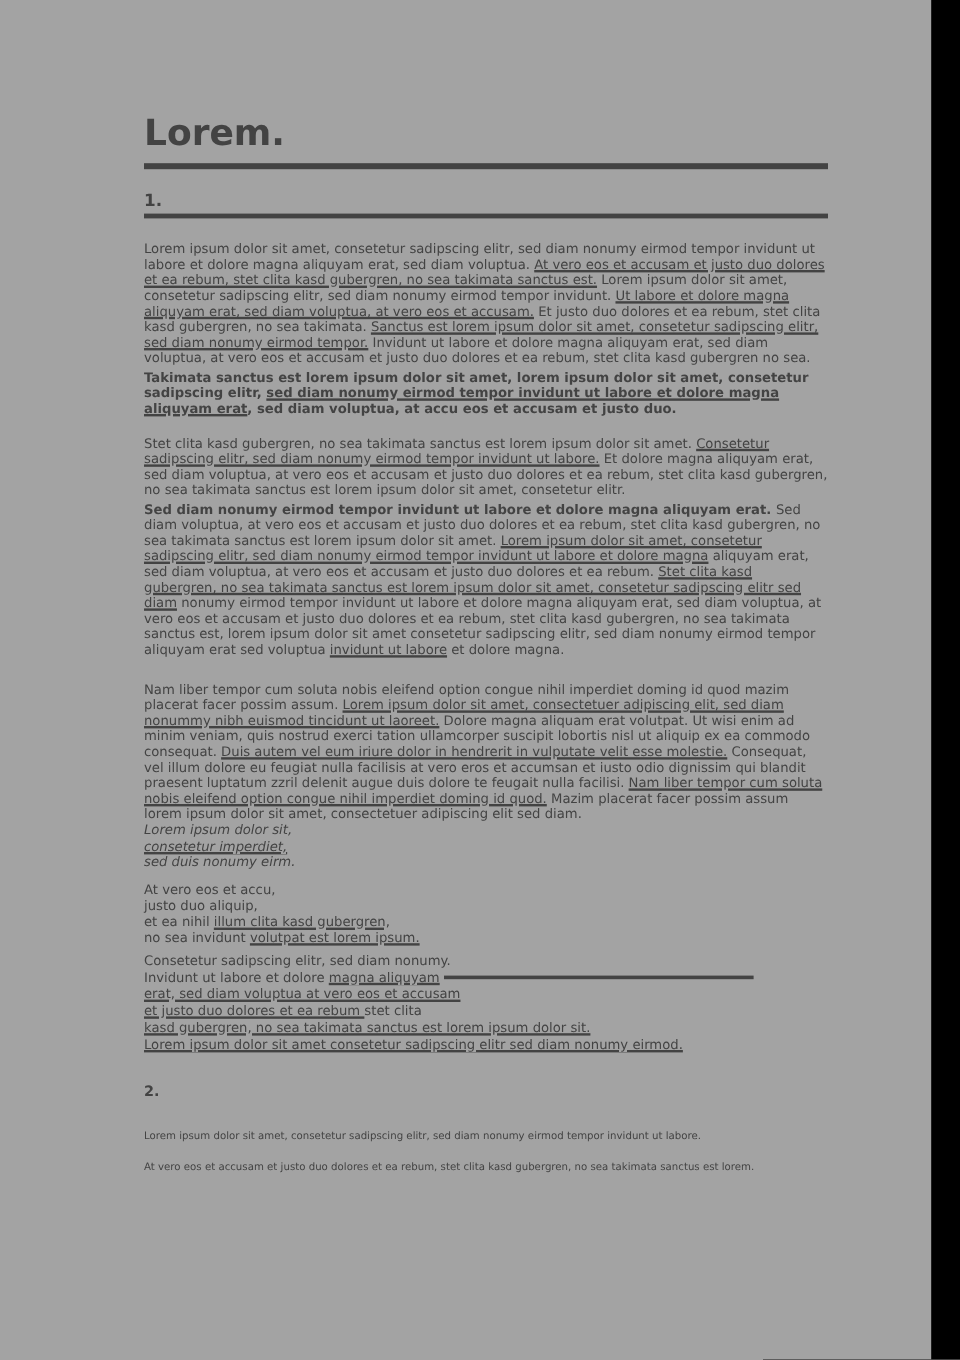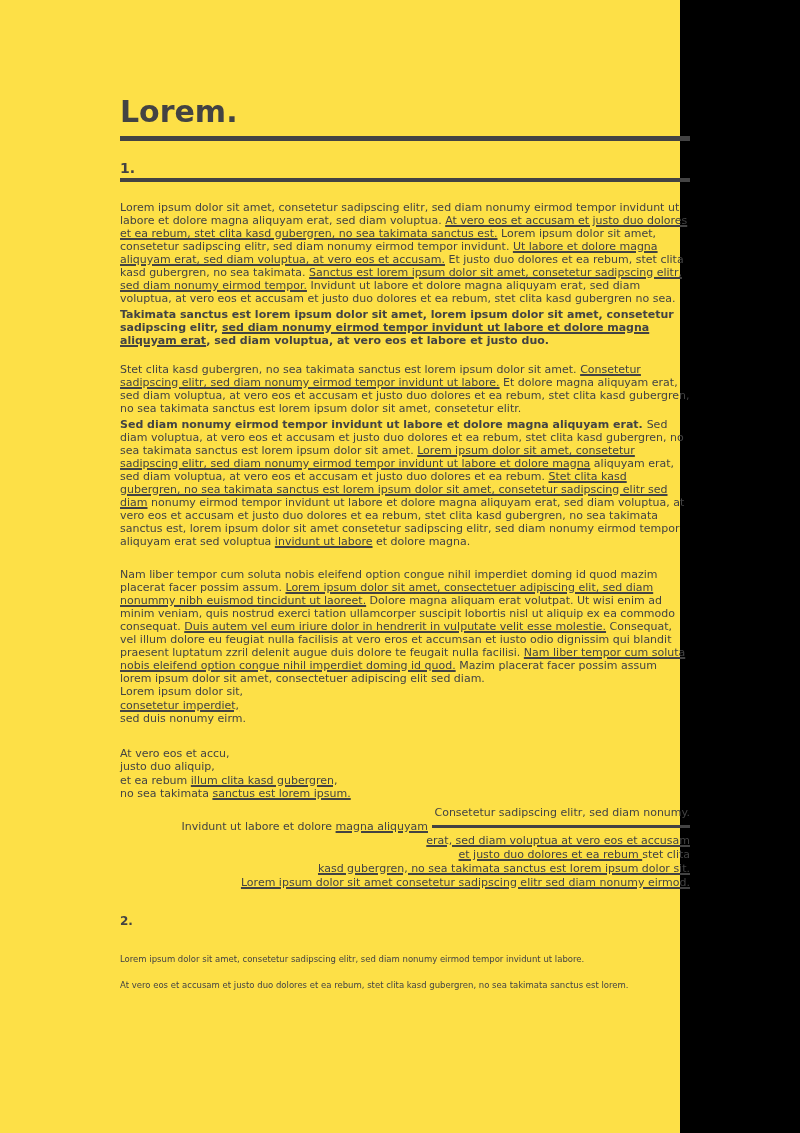--- a/index.html
+++ b/index.html
@@ -4,22 +4,22 @@
 <style>
   html,body{margin:0;padding:0;}
   body{
     width:800px;height:1133px;
     background:#000000;
     font-family:"DejaVu Sans", sans-serif;
     overflow:hidden;
   }
   .page{
     position:relative;
-    width:680px;height:1133px;
-    background:#fde047;
+    width:776px;height:1133px;
+    background:#a3a3a3;
   }
   .content{
     position:absolute;
     left:120px;top:95px;
     width:570px;
     color:#434343;
   }
   h1.doc-title{
     margin:0;
     font-size:30px;
@@ -49,23 +49,23 @@
   p.p2{margin-top:3px;}
   p.p3{margin-top:16px;}
   p.p4{margin-top:3px;}
   p.p5{margin-top:20px;}
   p.lines{
     margin:0;
     font-size:11px;
     line-height:13.5px;
     color:#434343;
   }
-  p.g1{margin-top:0;}
-  p.g2{margin-top:21px;}
-  p.g3{margin-top:5px;line-height:14px;text-align:right;}
+  p.g1{margin-top:0;font-style:italic;}
+  p.g2{margin-top:9px;}
+  p.g3{margin-top:5px;line-height:14px;}
   .lnk{
     text-decoration:underline;
     text-decoration-thickness:2px;
     text-underline-offset:1px;
     color:#434343;
     cursor:pointer;
   }
   .txt{color:#434343;}
   .b{font-weight:bold;}
   .rule{
@@ -97,31 +97,31 @@
 
 <div class="page">
   <main class="content">
 
     <h1 class="doc-title">Lorem.</h1>
 
     <h2 class="section-heading">1.</h2>
 
     <p class="body p1"><span class="txt">Lorem ipsum dolor sit amet, consetetur sadipscing elitr, sed diam nonumy eirmod tempor invidunt ut labore et dolore magna aliquyam erat, sed diam voluptua. </span><span class="lnk">At vero eos et accusam et justo duo dolores et ea rebum, stet clita kasd gubergren, no sea takimata sanctus est.</span><span class="txt"> Lorem ipsum dolor sit amet, consetetur sadipscing elitr, sed diam nonumy eirmod tempor invidunt. </span><span class="lnk">Ut labore et dolore magna aliquyam erat, sed diam voluptua, at vero eos et accusam.</span><span class="txt"> Et justo duo dolores et ea rebum, stet clita kasd gubergren, no sea takimata. </span><span class="lnk">Sanctus est lorem ipsum dolor sit amet, consetetur sadipscing elitr, sed diam nonumy eirmod tempor.</span><span class="txt"> Invidunt ut labore et dolore magna aliquyam erat, sed diam voluptua, at vero eos et accusam et justo duo dolores et ea rebum, stet clita kasd gubergren no sea.</span></p>
 
-    <p class="body p2"><span class="txt b">Takimata sanctus est lorem ipsum dolor sit amet, lorem ipsum dolor sit amet, consetetur sadipscing elitr, </span><span class="lnk b">sed diam nonumy eirmod tempor invidunt ut labore et dolore magna aliquyam erat</span><span class="txt b">, sed diam voluptua, at vero eos et labore et justo duo.</span></p>
+    <p class="body p2"><span class="txt b">Takimata sanctus est lorem ipsum dolor sit amet, lorem ipsum dolor sit amet, consetetur sadipscing elitr, </span><span class="lnk b">sed diam nonumy eirmod tempor invidunt ut labore et dolore magna aliquyam erat</span><span class="txt b">, sed diam voluptua, at accu eos et accusam et justo duo.</span></p>
 
     <p class="body p3"><span class="txt">Stet clita kasd gubergren, no sea takimata sanctus est lorem ipsum dolor sit amet. </span><span class="lnk">Consetetur sadipscing elitr, sed diam nonumy eirmod tempor invidunt ut labore.</span><span class="txt"> Et dolore magna aliquyam erat, sed diam voluptua, at vero eos et accusam et justo duo dolores et ea rebum, stet clita kasd gubergren, no sea takimata sanctus est lorem ipsum dolor sit amet, consetetur elitr.</span></p>
 
     <p class="body p4"><span class="txt b">Sed diam nonumy eirmod tempor invidunt ut labore et dolore magna aliquyam erat. </span><span class="txt">Sed diam voluptua, at vero eos et accusam et justo duo dolores et ea rebum, stet clita kasd gubergren, no sea takimata sanctus est lorem ipsum dolor sit amet. </span><span class="lnk">Lorem ipsum dolor sit amet, consetetur sadipscing elitr, sed diam nonumy eirmod tempor invidunt ut labore et dolore magna</span><span class="txt"> aliquyam erat, sed diam voluptua, at vero eos et accusam et justo duo dolores et ea rebum. </span><span class="lnk">Stet clita kasd gubergren, no sea takimata sanctus est lorem ipsum dolor sit amet, consetetur sadipscing elitr sed diam</span><span class="txt"> nonumy eirmod tempor invidunt ut labore et dolore magna aliquyam erat, sed diam voluptua, at vero eos et accusam et justo duo dolores et ea rebum, stet clita kasd gubergren, no sea takimata sanctus est, lorem ipsum dolor sit amet consetetur sadipscing elitr, sed diam nonumy eirmod tempor aliquyam erat sed voluptua </span><span class="lnk">invidunt ut labore</span><span class="txt"> et dolore magna.</span></p>
 
     <p class="body p5"><span class="txt">Nam liber tempor cum soluta nobis eleifend option congue nihil imperdiet doming id quod mazim placerat facer possim assum. </span><span class="lnk">Lorem ipsum dolor sit amet, consectetuer adipiscing elit, sed diam nonummy nibh euismod tincidunt ut laoreet.</span><span class="txt"> Dolore magna aliquam erat volutpat. Ut wisi enim ad minim veniam, quis nostrud exerci tation ullamcorper suscipit lobortis nisl ut aliquip ex ea commodo consequat. </span><span class="lnk">Duis autem vel eum iriure dolor in hendrerit in vulputate velit esse molestie.</span><span class="txt"> Consequat, vel illum dolore eu feugiat nulla facilisis at vero eros et accumsan et iusto odio dignissim qui blandit praesent luptatum zzril delenit augue duis dolore te feugait nulla facilisi. </span><span class="lnk">Nam liber tempor cum soluta nobis eleifend option congue nihil imperdiet doming id quod.</span><span class="txt"> Mazim placerat facer possim assum lorem ipsum dolor sit amet, consectetuer adipiscing elit sed diam.</span></p>
 
     <p class="lines g1"><span class="txt">Lorem ipsum dolor sit,</span><br><span class="lnk">consetetur imperdiet,</span><br><span class="txt">sed duis nonumy eirm.</span></p>
 
-    <p class="lines g2"><span class="txt">At vero eos et accu,</span><br><span class="txt">justo duo aliquip,</span><br><span class="txt">et ea rebum </span><span class="lnk">illum clita kasd gubergren,</span><br><span class="txt">no sea takimata </span><span class="lnk">sanctus est lorem ipsum.</span></p>
+    <p class="lines g2"><span class="txt">At vero eos et accu,</span><br><span class="txt">justo duo aliquip,</span><br><span class="txt">et ea nihil </span><span class="lnk">illum clita kasd gubergren,</span><br><span class="txt">no sea invidunt </span><span class="lnk">volutpat est lorem ipsum.</span></p>
 
     <p class="lines g3"><span class="txt">Consetetur sadipscing elitr, sed diam nonumy.</span><br><span class="txt">Invidunt ut labore et dolore </span><span class="lnk">magna aliquyam</span><span class="rule" style="width: 258px;"></span><br><span class="lnk">erat, sed diam voluptua at vero eos et accusam</span><br><span class="lnk">et justo duo dolores et ea rebum </span><span class="txt">stet clita</span><br><span class="lnk">kasd gubergren, no sea takimata sanctus est lorem ipsum dolor sit.</span><br><span class="lnk">Lorem ipsum dolor sit amet consetetur sadipscing elitr sed diam nonumy eirmod.</span></p>
 
     <div class="marker">2.</div>
 
     <p class="note n1">Lorem ipsum dolor sit amet, consetetur sadipscing elitr, sed diam nonumy eirmod tempor invidunt ut labore.</p>
 
     <p class="note n2">At vero eos et accusam et justo duo dolores et ea rebum, stet clita kasd gubergren, no sea takimata sanctus est lorem.</p>
 
   </main>

